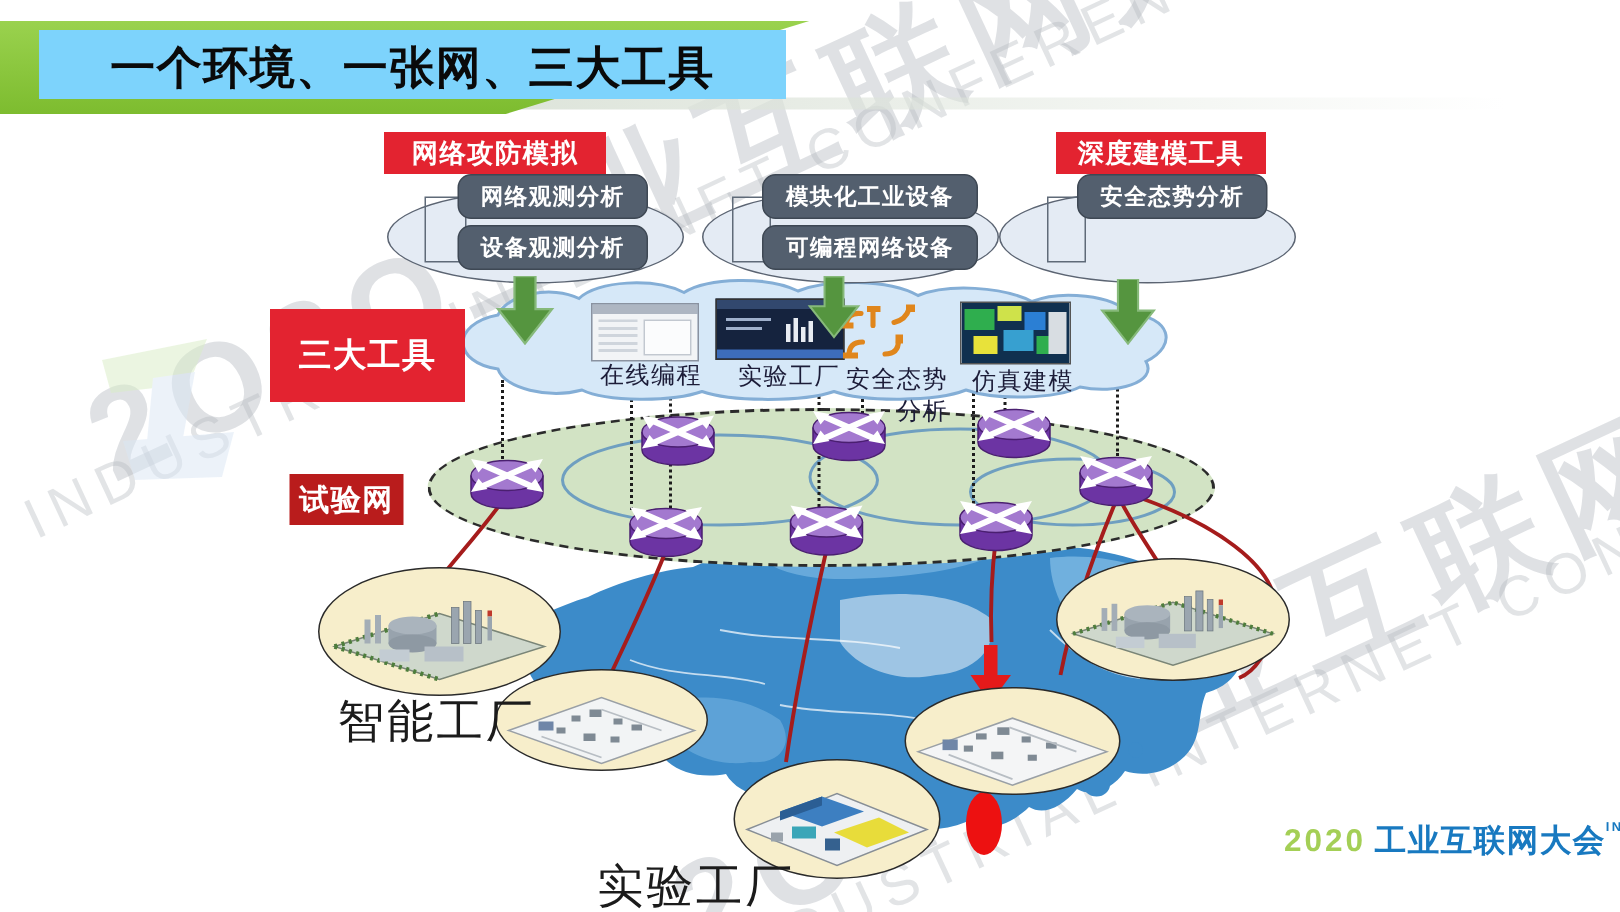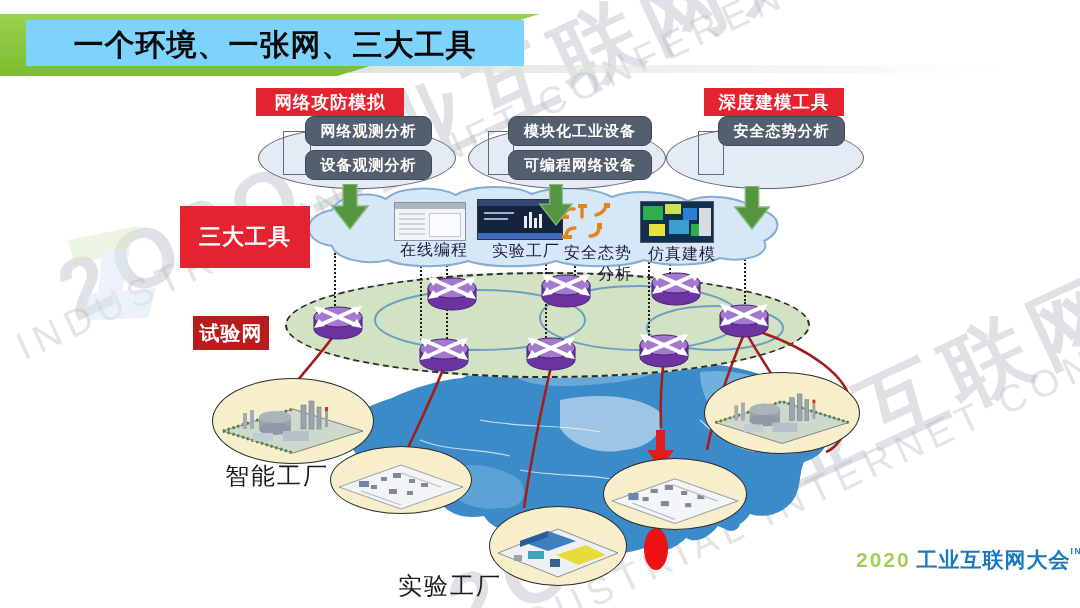--- a/index.html
+++ b/index.html
@@ -57,21 +57,21 @@
   .net-ellipse{position:absolute;left:285px;top:272px;width:525px;height:106px;z-index:2;
       border-radius:50%;background:#d2e3c4;border:2px dashed #2b2b2b;box-sizing:border-box;}
   .dotline{position:absolute;z-index:3;width:0;border-left:2.4px dotted #1c1c1c;}
   .router{position:absolute;z-index:4;width:54px;height:42px;}
   .lines-layer{position:absolute;left:0;top:0;z-index:3;pointer-events:none;}
   .map-layer{position:absolute;left:0;top:0;z-index:1;pointer-events:none;}
 
   
   .factory{position:absolute;z-index:5;border-radius:50%;background:#f7eecb;
       border:1.7px solid #2a2a2a;overflow:hidden;}
-  .map-label{position:absolute;z-index:6;color:#1b1b1b;font-size:24px;letter-spacing:2px;}
+  .map-label{position:absolute;z-index:6;color:#1b1b1b;font-size:31px;letter-spacing:2px;}
 
   
   .logo{position:absolute;left:850px;top:546px;width:222px;height:50px;z-index:6;display:flex;}
   .logo-text1{font-size:21px;font-weight:bold;white-space:nowrap;}
   .logo-year{color:#a4cf56;letter-spacing:2px;}
   .logo-zh{color:#1879c0;letter-spacing:1px;}
   .logo-en{font-size:8.6px;color:#1879c0;letter-spacing:1.6px;font-weight:bold;white-space:nowrap;}
 </style>
 </head>
 <body>

